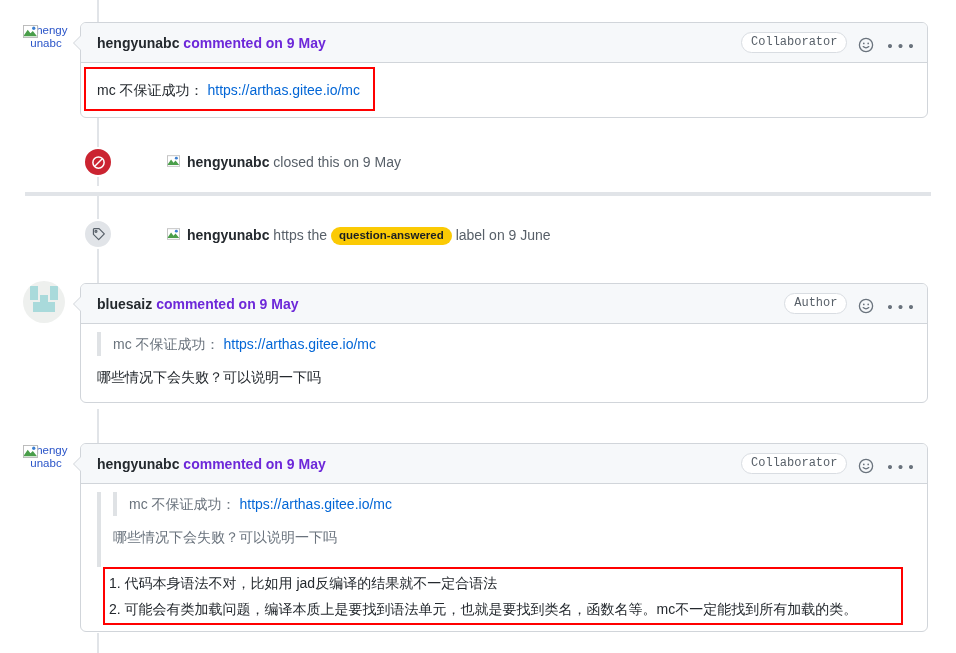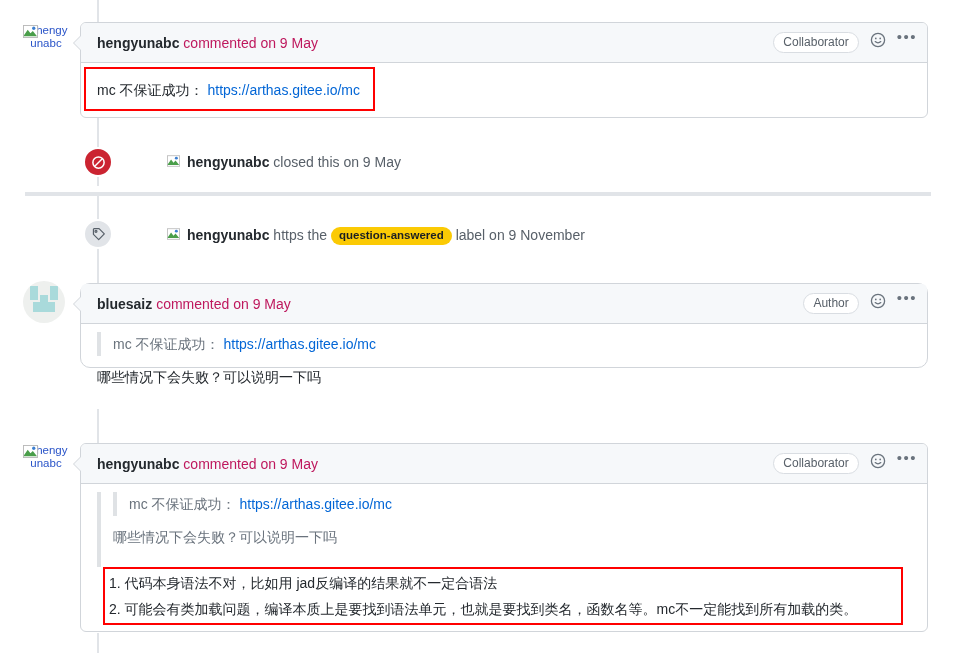--- a/index.html
+++ b/index.html
@@ -84,27 +84,28 @@
     position: absolute;
     left: -8px; top: 12px;
     width: 0; height: 0;
     border-style: solid;
     border-width: 8px 8px 8px 0;
   }
   .comment-header .tail-out { border-color: transparent #d1d5da transparent transparent; }
   .comment-header .tail-in  { border-color: transparent #f6f8fa transparent transparent; left: -7px; }
 
   .author { font-weight: bold; color: #24292e; }
-  .meta   { color: #be185d; font-weight: normal; }
+  .meta   { color: #6d28d9; font-weight: bold; }
 
   .hdr-right {
     margin-left: auto;
     display: flex;
-    align-items: flex-start;
+    align-items: flex-end;
     gap: 11px;
+    font-family: Liberation Mono, monospace;
   }
   .badge-role {
     border: 1px solid #d9dde2;
     border-radius: 20px;
     padding: 2px 9px 3px;
     font-size: 12px;
     color: #586069;
     line-height: 14px;
     background: #ffffff;
   }
@@ -246,31 +247,31 @@
     <circle cx="5.3" cy="4.6" r="1.05"></circle>
   </svg>
 </div>
 <div class="ev-text" style="left:122px; top:225px;">
   <span class="mini-avatar">
     <svg class="broken-glyph" viewBox="0 0 16 14">
       <rect x="0.5" y="0.5" width="15" height="13" fill="#ffffff" stroke="#b8b8b8"></rect>
       <path d="M1 11 L5 5 L8 9 L10.5 6.5 L15 12 L1 12 Z" fill="#4a9e4a"></path>
       <circle cx="11.5" cy="3.5" r="1.8" fill="#3c7fd0"></circle>
     </svg>
-  </span><span class="author">hengyunabc</span><span> https the </span><span class="label-chip">question-answered</span><span> label on 9 November</span>
+  </span><span class="author">hengyunabc</span><span> https the </span><span class="label-chip">question-answered</span><span> label on 9 June</span>
 </div>
 
 <div class="avatar-img" style="left:23px; top:281px;">
   <span class="av-sh" style="left:7px; top:5px; width:8px; height:14px;"></span>
   <span class="av-sh" style="left:27px; top:5px; width:8px; height:14px;"></span>
   <span class="av-sh" style="left:17px; top:14px; width:8px; height:8px;"></span>
   <span class="av-sh" style="left:10px; top:21px; width:22px; height:10px;"></span>
 </div>
 
-<div class="comment" style="left:80px; top:283px; width:848px; height:85px;border-radius:10px;">
+<div class="comment" style="left:80px; top:283px; width:848px; height:120px;">
   <div style="position:absolute;left:0;right:0;top:0;height:39px;">
     <div class="comment-header">
       <span class="tail-out"></span>
       <span class="tail-in"></span>
       <span>
         <span class="author">bluesaiz</span><span class="meta"> commented on 9 May</span>
       </span>
       <span class="hdr-right">
         <span class="badge-role">Author</span>
         <span class="icon-btn">

